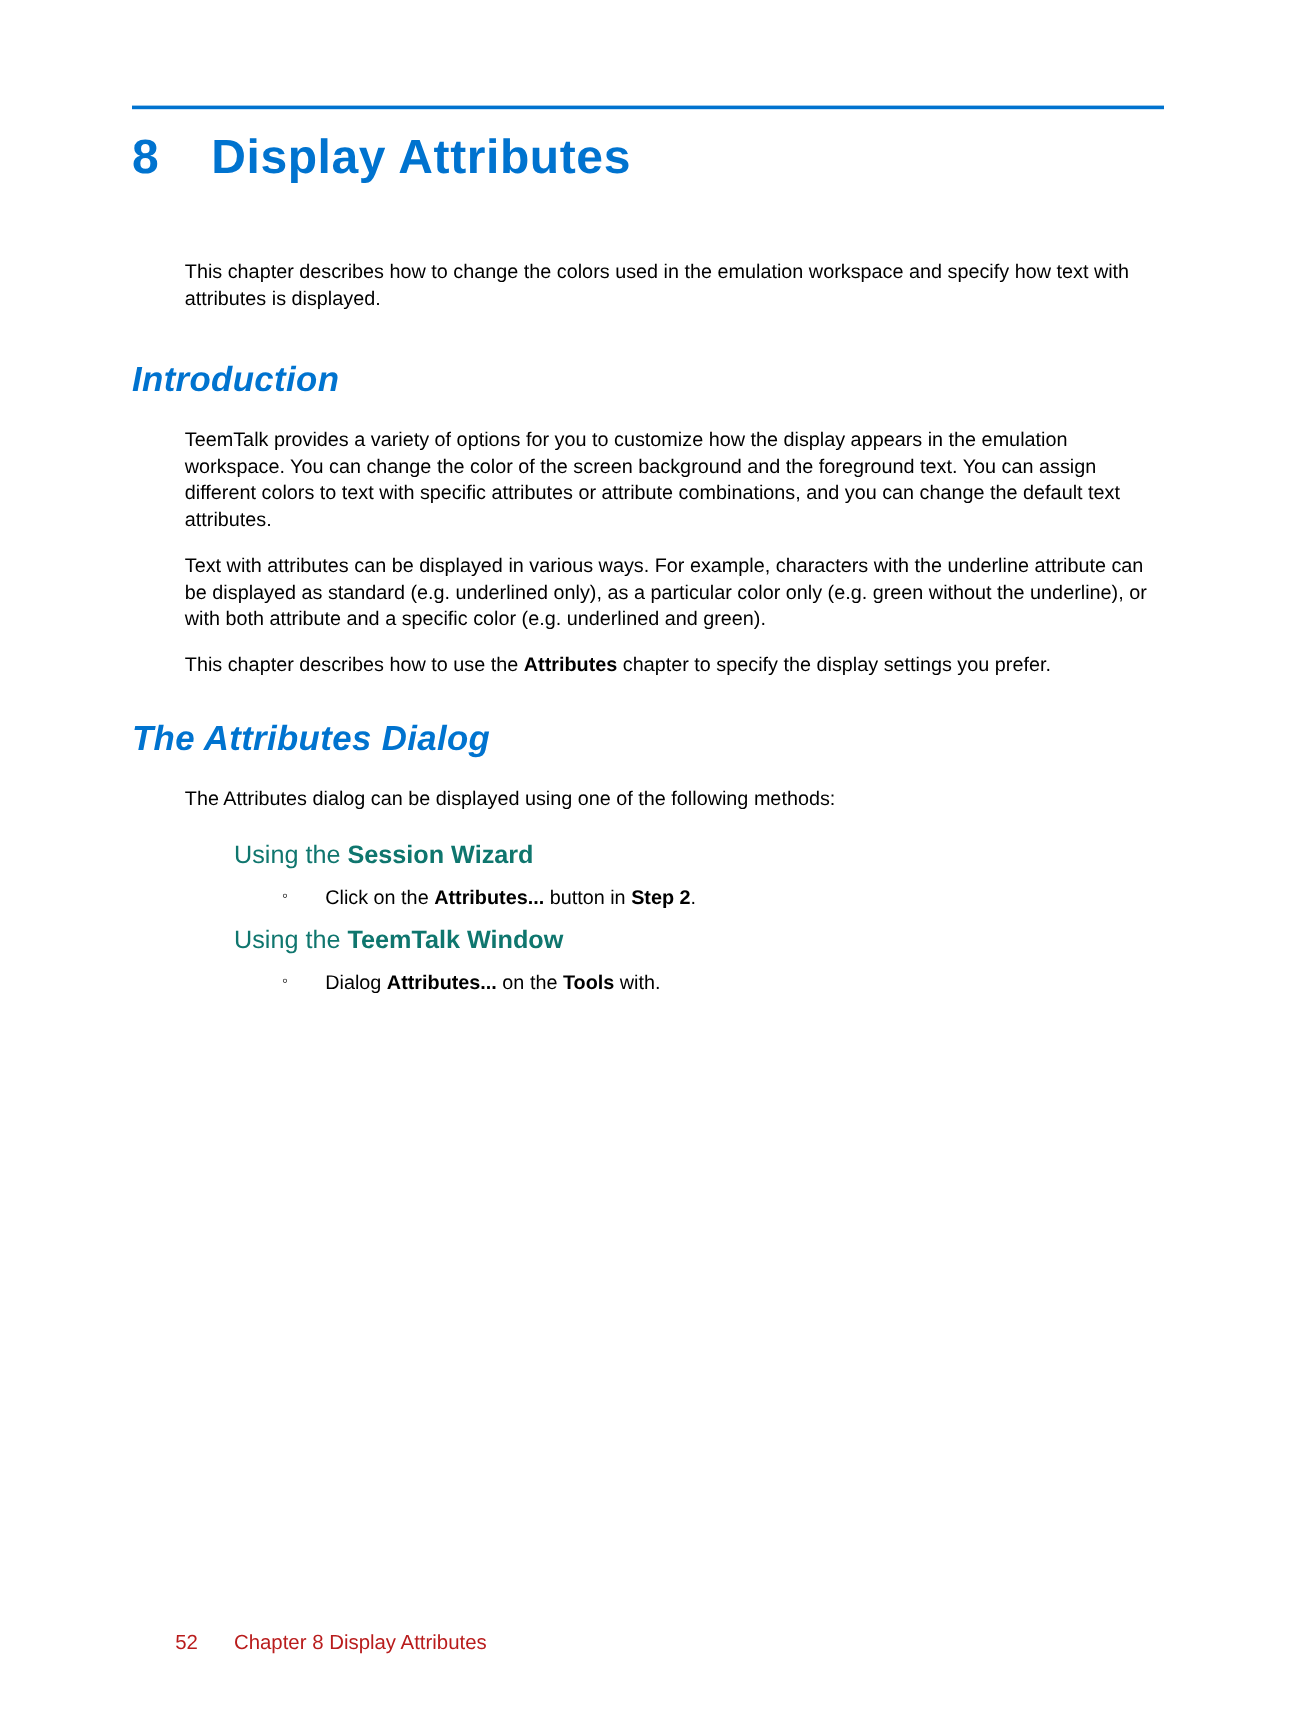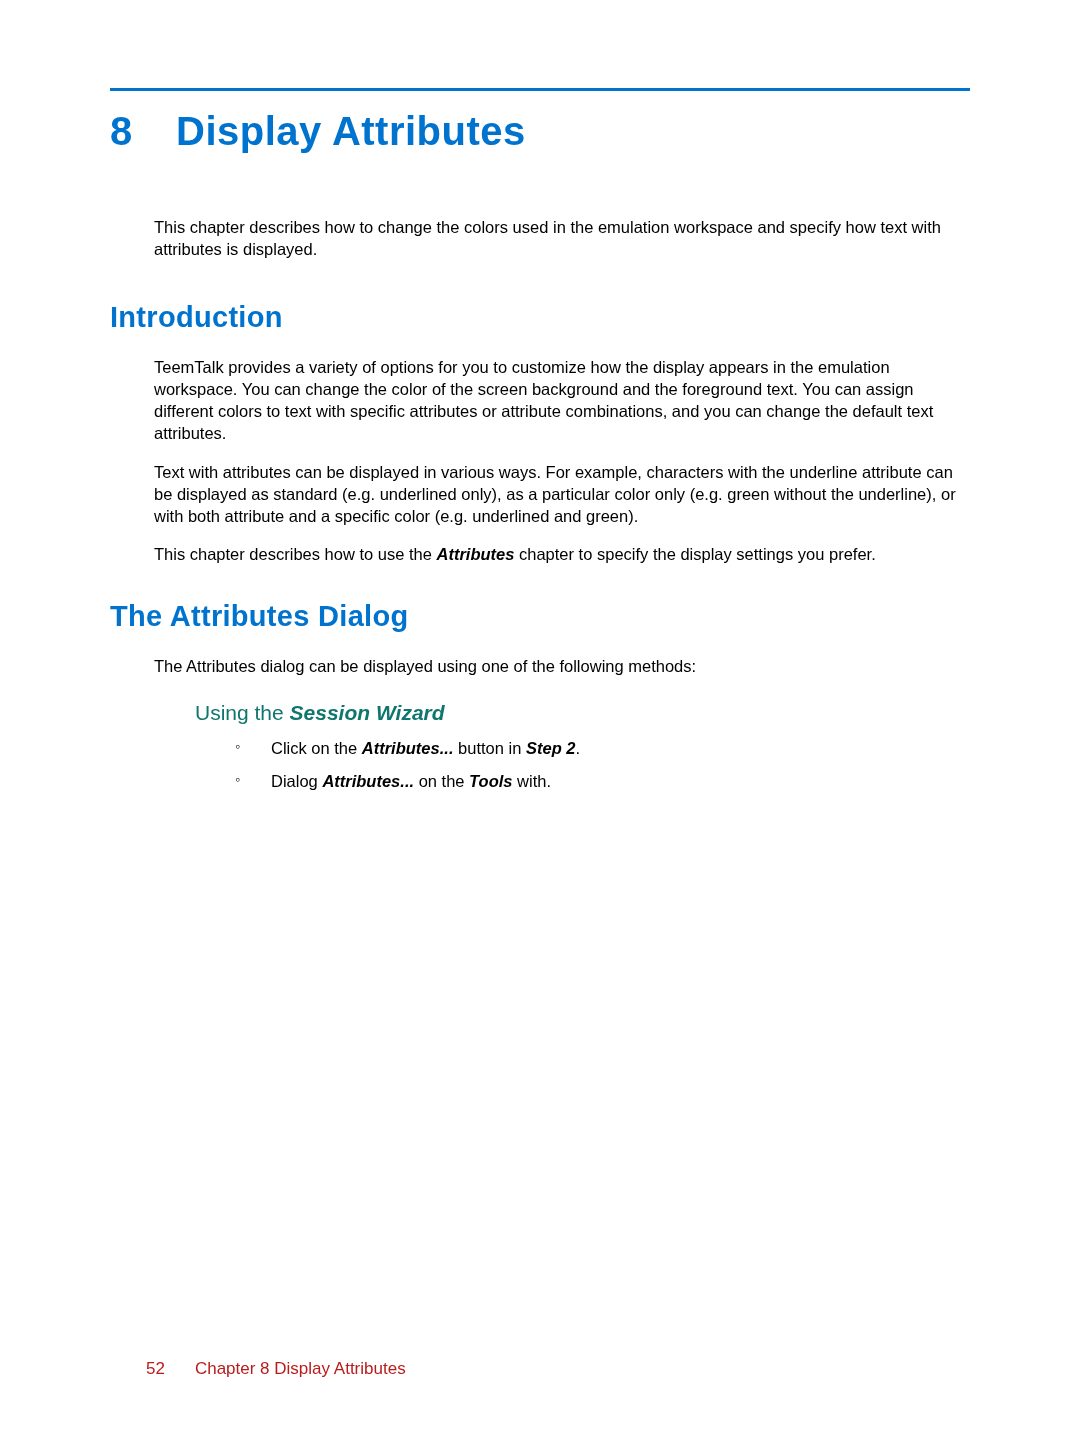--- a/index.html
+++ b/index.html
@@ -53,20 +53,21 @@
       color: #000;
       margin-bottom: 40px;
       margin-top: 22px;
     }
     .section-heading {
       color: #0073cf;
       font-size: 29px;
       font-weight: bold;
       margin-bottom: 22px;
       letter-spacing: 0.3px;
+      font-style: italic;
     }
     .section-para {
       font-size: 16.5px;
       line-height: 1.35;
       color: #000;
       margin-bottom: 16px;
     }
     .list-lead {
       font-size: 16.5px;
       line-height: 1.35;
@@ -95,21 +96,20 @@
     }
     .sub-bullet::before {
       content: "◦";
       position: absolute;
       left: 0;
       top: 0;
       font-size: 14px;
     }
     .bold {
       font-weight: bold;
-      font-style: italic;
     }
     .footer {
       position: absolute;
       bottom: 58px;
       left: 110px;
       font-size: 17px;
       color: #b91c1c;
       margin-left: 36px;
     }
     .footer-pagenum {
@@ -149,20 +149,23 @@
   <div class="method-block">
     <p class="method-label">
       <span>Using the </span><span class="bold">Session Wizard</span>
     </p>
     <p class="sub-bullet">
       <span>Click on the </span><span class="bold">Attributes...</span><span> button in </span><span class="bold">Step 2</span><span>.</span>
     </p>
   </div>
 
   <div class="method-block">
+    <p class="method-label">
+      <span>Using the </span><span class="bold">TeemTalk Window</span>
+    </p>
     <p class="sub-bullet">
       <span>Dialog </span><span class="bold">Attributes...</span><span> on the </span><span class="bold">Tools</span><span> with.</span>
     </p>
   </div>
 
   <div class="footer">
     <span class="footer-pagenum">52</span><span>Chapter 8   Display Attributes</span>
   </div>
 </div>
 

